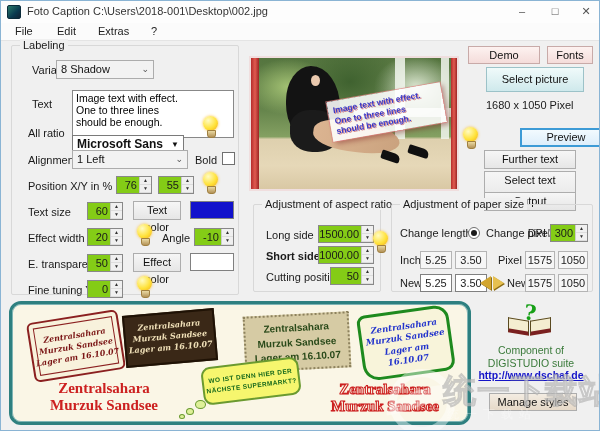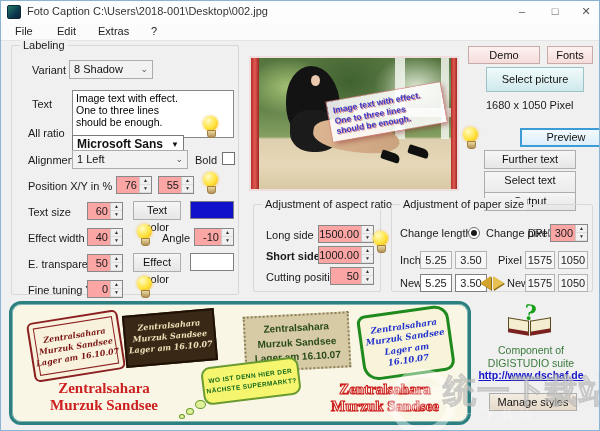--- a/index.html
+++ b/index.html
@@ -16,21 +16,21 @@
 
   
   .group { position:absolute; border:1px solid #d8d8d8; border-radius:2px; }
   .glabel { position:absolute; top:-7px; left:8px; background:#f0f0f0; padding:0 3px; font-size:11px; color:#1a1a1a; white-space:nowrap; }
   .lbl { position:absolute; font-size:11px; color:#1a1a1a; white-space:nowrap; }
 
   
   .combo { position:absolute; height:19px; background:#f2f2f2; border:1px solid #acacac; font-size:11px; line-height:17px; padding-left:4px; color:#111; }
   .combo .chev { position:absolute; right:4px; top:0; color:#555; font-size:9px; }
   .combo.white { background:#fff; border-color:#7a7a7a; font-size:12px; font-weight:bold; }
-  .spin { position:absolute; height:18px; background:#fca5a5; border:1px solid #888; display:flex; }
+  .spin { position:absolute; height:18px; background:#84cc16; border:1px solid #888; display:flex; }
   .spin .v { flex:1; text-align:right; font-size:11px; padding:2px 2px 0 0; }
   .spin .btns { width:12px; display:flex; flex-direction:column; border-left:1px solid #ccc; }
   .spin .btns span { flex:1; font-size:5px; line-height:7px; text-align:center; color:#333; background:#f0f0f0; border-bottom:1px solid #ddd; }
   .field { position:absolute; height:18px; background:#f6f6f6; border:1px solid #b4b4b4; font-size:11px; text-align:center; line-height:16px; color:#222; }
   .field.white { background:#fff; border-color:#808080; }
   .btn { position:absolute; border:1px solid #adadad; background:linear-gradient(#f6f6f6,#e6e6e6); font-size:11px; text-align:center; color:#111; }
   .btn.pink { background:linear-gradient(#fdf2f0,#f4dcda); border-color:#c8aaa8; }
   .btn.cyan { background:linear-gradient(#f0fafa,#cfe9ec); border-color:#9cc2c8; }
   .btn.primary { border:2px solid #3d9bd6; background:linear-gradient(#f2fafe,#ddeefb);margin-left:36px; }
   .swatch { position:absolute; height:18px; border:1px solid #808080; }
@@ -130,21 +130,21 @@
     <div class="menuitem" style="left:14px;">File</div>
     <div class="menuitem" style="left:56px;">Edit</div>
     <div class="menuitem" style="left:97px;">Extras</div>
     <div class="menuitem" style="left:150px;">?</div>
   </div>
 
   <div class="group" style="left:10px; top:44px; width:228px; height:250px;">
     <div class="glabel">Labeling</div>
 
     <div class="lbl" style="left:20px; top:18px;">Variant</div>
-    <div class="combo" style="left:57px; top:14px; width:84px;">
+    <div class="combo" style="left:44px; top:14px; width:98px;">
       <span>8 Shadow</span><span class="chev">⌄</span>
     </div>
 
     <div class="lbl" style="left:20px; top:52px;">Text</div>
     <textarea style="position: absolute; left: 60px; top: 44px; width: 162px; height: 48px; resize: none; border: 1px solid rgb(136, 136, 136); font-family: &quot;Liberation Sans&quot;, sans-serif; font-size: 10.5px; padding: 1px 3px; background: rgb(255, 255, 255);">Image text with effect.
 One to three lines
 should be enough.</textarea>
 
     <div class="lbl" style="left:16px; top:81px;">All ratio</div>
     <div class="combo white" style="left:60px; top:89px; width:112px;">
@@ -182,21 +182,21 @@
       <span class="btns">
           <span>▲</span>
           <span>▼</span>
         </span>
     </div>
     <div class="btn" style="left:121px; top:155px; width:48px; height:19px; line-height:17px;">Text color</div>
     <div class="swatch" style="left:178px; top:155px; width:44px; background:#1111cc;"></div>
 
     <div class="lbl" style="left:16px; top:186px;">Effect width</div>
     <div class="spin" style="left:75px; top:182px; width:36px;">
-      <span class="v">40</span>
+      <span class="v">20</span>
       <span class="btns">
           <span>▲</span>
           <span>▼</span>
         </span>
     </div>
     <div class="bulb" style="left:124px; top:178px;"></div>
     <div class="lbl" style="left:150px; top:186px;">Angle</div>
     <div class="spin" style="left:182px; top:182px; width:40px;">
       <span class="v">-10</span>
       <span class="btns">

